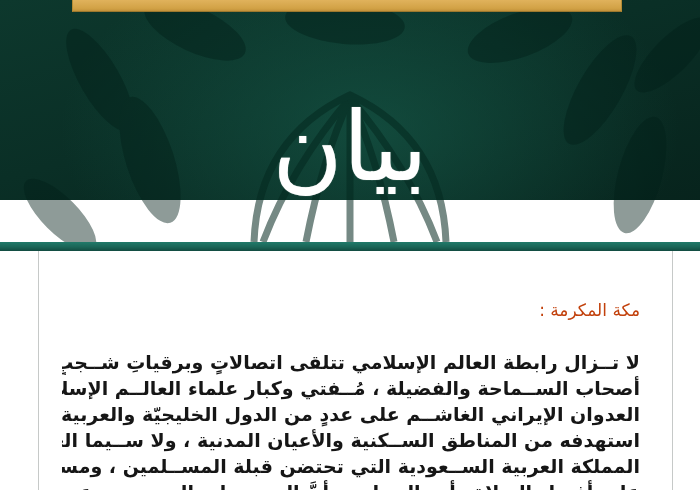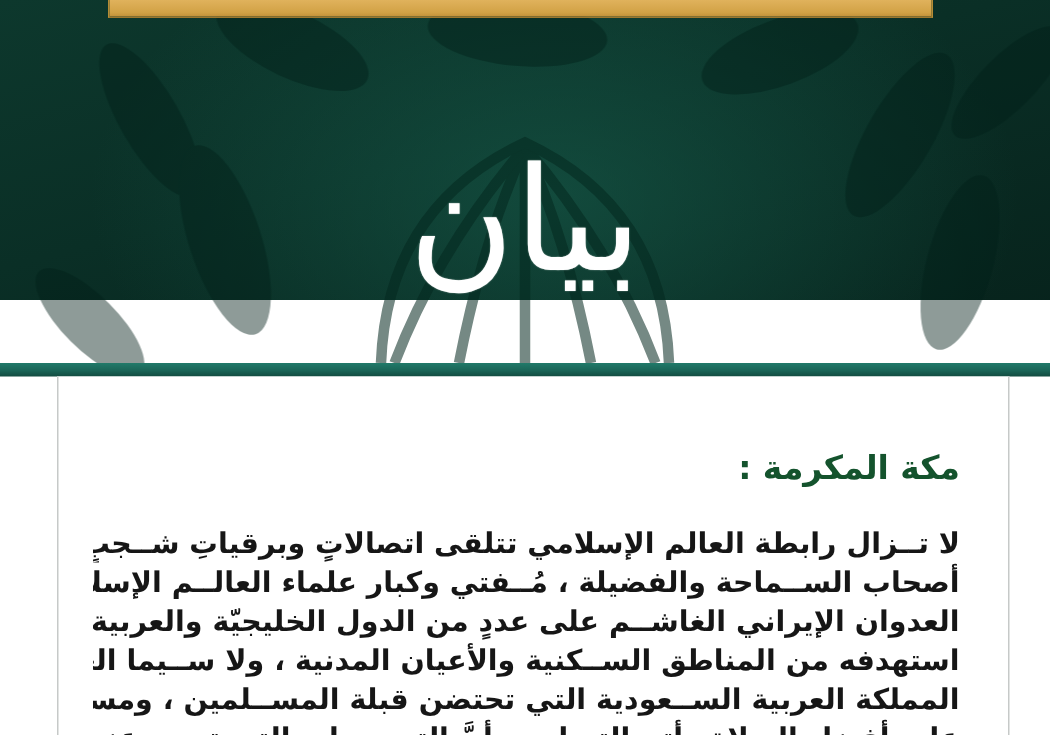--- a/index.html
+++ b/index.html
@@ -51,21 +51,21 @@
     position:absolute; top:251px; left:38px; width:635px; height:239px;
     box-sizing:border-box;
     border-left:1px solid #c6c9c8;
     border-right:1px solid #c6c9c8;
     background:#ffffff;
   }
 
   .dateline {
     position:absolute; top:300px; right:60px;
     direction:rtl;
-    font-size:22px; font-weight:bold; color:#14532d;
+    font-size:17px; font-weight:normal; color:#c2410c;
   }
 
   .statement {
     position:absolute; top:349px; right:60px; width:578px;
     direction:rtl; color:#161616;
     font-size:19px; font-weight:bold;
   }
   .statement .line {
     height:26px; line-height:26px;
     text-align:justify; text-align-last:justify;

